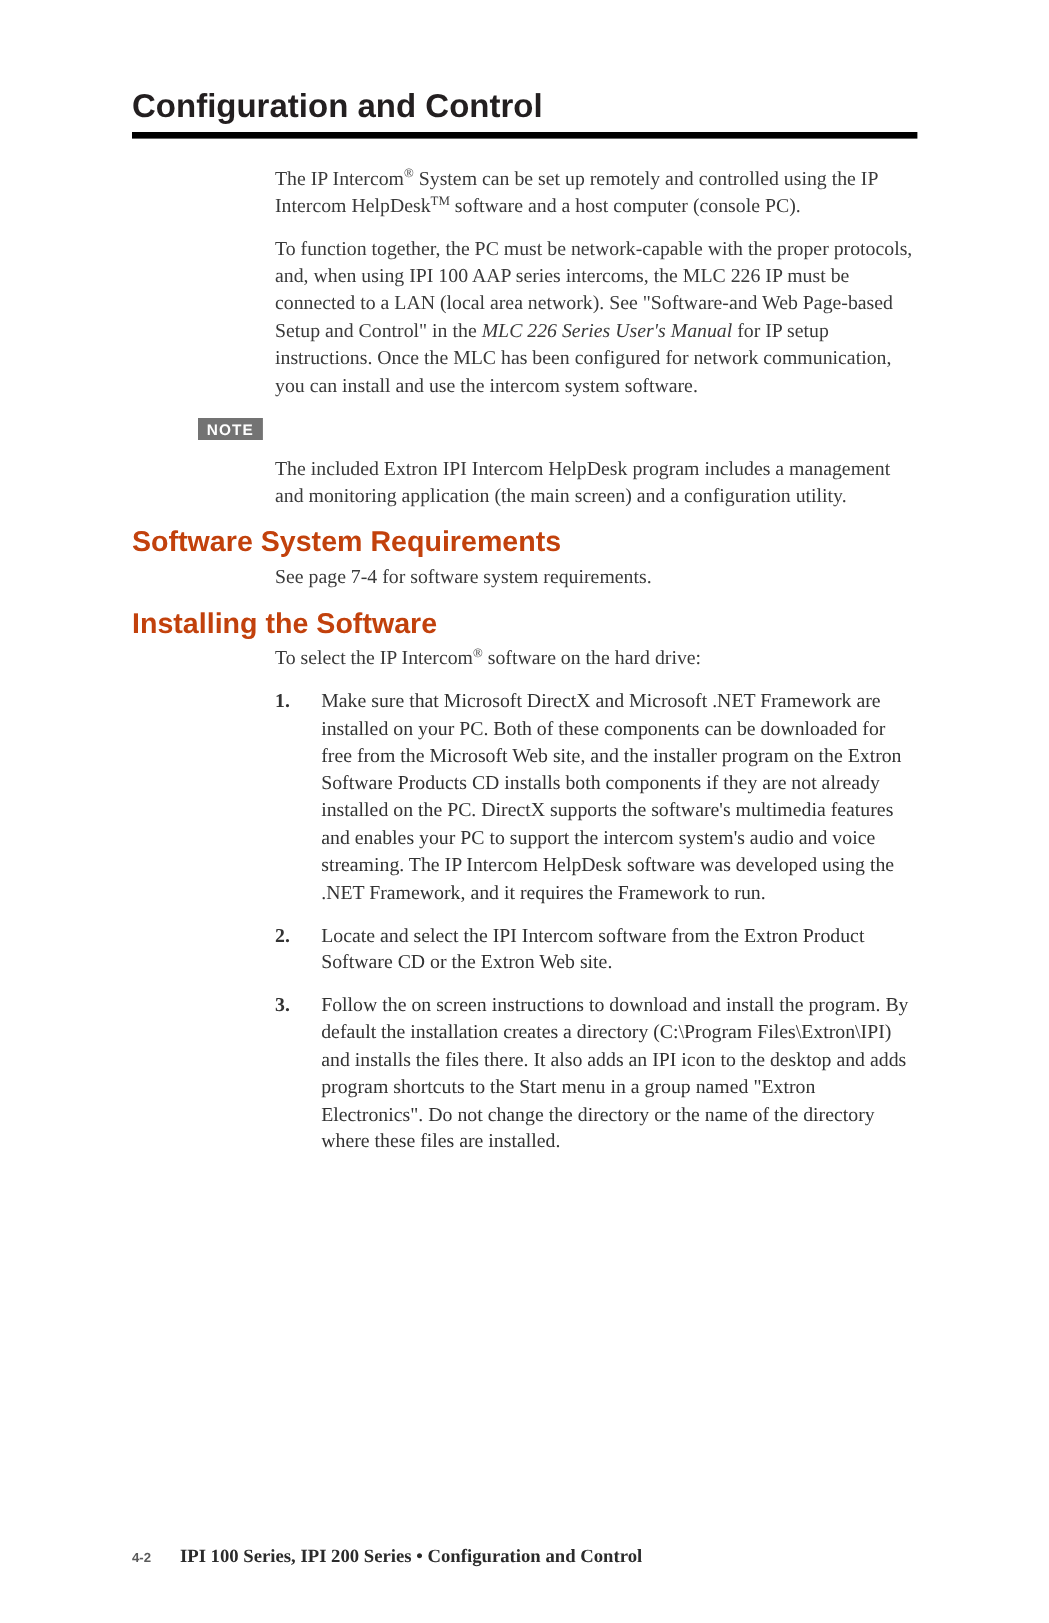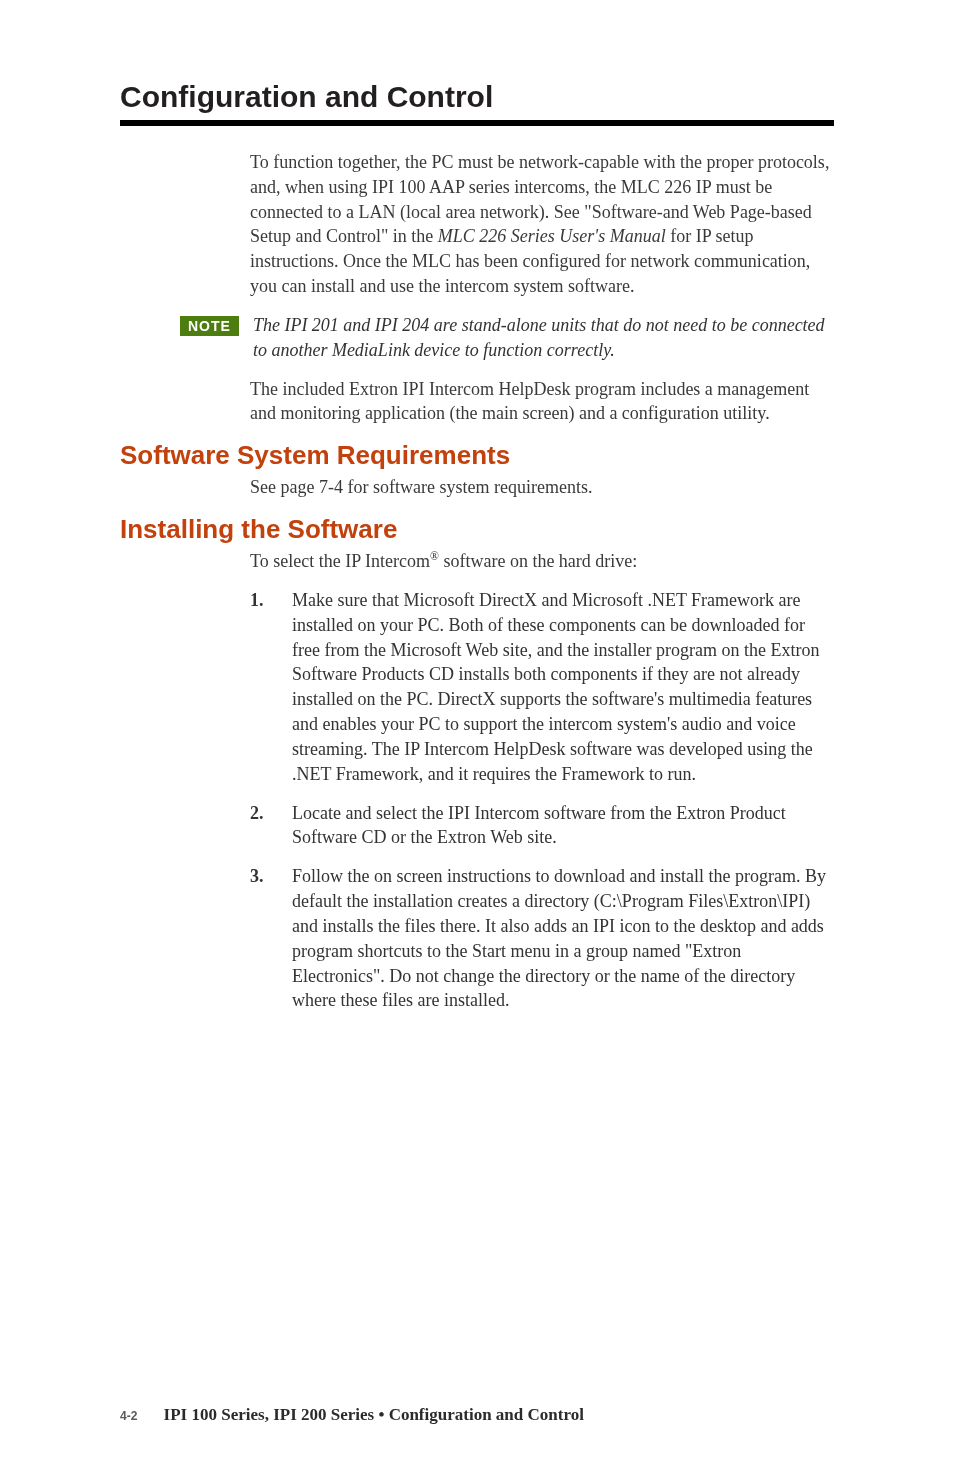--- a/index.html
+++ b/index.html
@@ -29,21 +29,21 @@
   }
   .para { margin-bottom: 14px; font-family: 'Palatino Linotype', Palatino, Georgia, serif; }
   .italic { font-style: italic; }
   .note-row {
     display: flex;
     align-items: flex-start;
     margin-left: 60px;
     margin-bottom: 14px;
   }
   .note-badge {
-    background: #4d7c0f;
+    background: #737373;
     color: #fff;
     font-family: Arial, sans-serif;
     font-weight: bold;
     font-size: 14px;
     padding: 2px 8px;
     letter-spacing: 1px;
     flex-shrink: 0;
     margin-top: 3px;
   }
   .note-text {
@@ -95,27 +95,29 @@
   .footer-bold { font-weight: bold; }
   sup { font-size: 0.65em; }
 </style>
 </head>
 <body>
 
 <h1 class="section-title">Configuration and Control</h1>
 
 <div class="body-block">
   <p class="para">
+    <span>The IP Intercom</span><sup>®</sup><span> System can be set up remotely and controlled using the IP Intercom HelpDesk</span><sup>TM</sup><span> software and a host computer (console PC).</span>
+  </p>
+  <p class="para">
     <span>To function together, the PC must be network-capable with the proper protocols, and, when using IPI 100 AAP series intercoms, the MLC 226 IP must be connected to a LAN (local area network).  See "Software-and Web Page-based Setup and Control" in the </span><span class="italic">MLC 226 Series User's Manual</span><span> for IP setup instructions.  Once the MLC has been configured for network communication, you can install and use the intercom system software.</span>
   </p>
 </div>
 
 <div class="note-row">
   <div class="note-badge">NOTE</div>
-  <div class="note-text">The IPI 201 and IPI 204 are stand-alone units that do not need to be connected to another MediaLink device to function correctly.</div>
 </div>
 
 <div class="body-block">
   <p class="para">The included Extron IPI Intercom HelpDesk program includes a management and monitoring application (the main screen) and a configuration utility.</p>
 </div>
 
 <h2 class="h2">Software System Requirements</h2>
 <div class="body-block">
   <p class="para">See page 7-4 for software system requirements.</p>
 </div>

